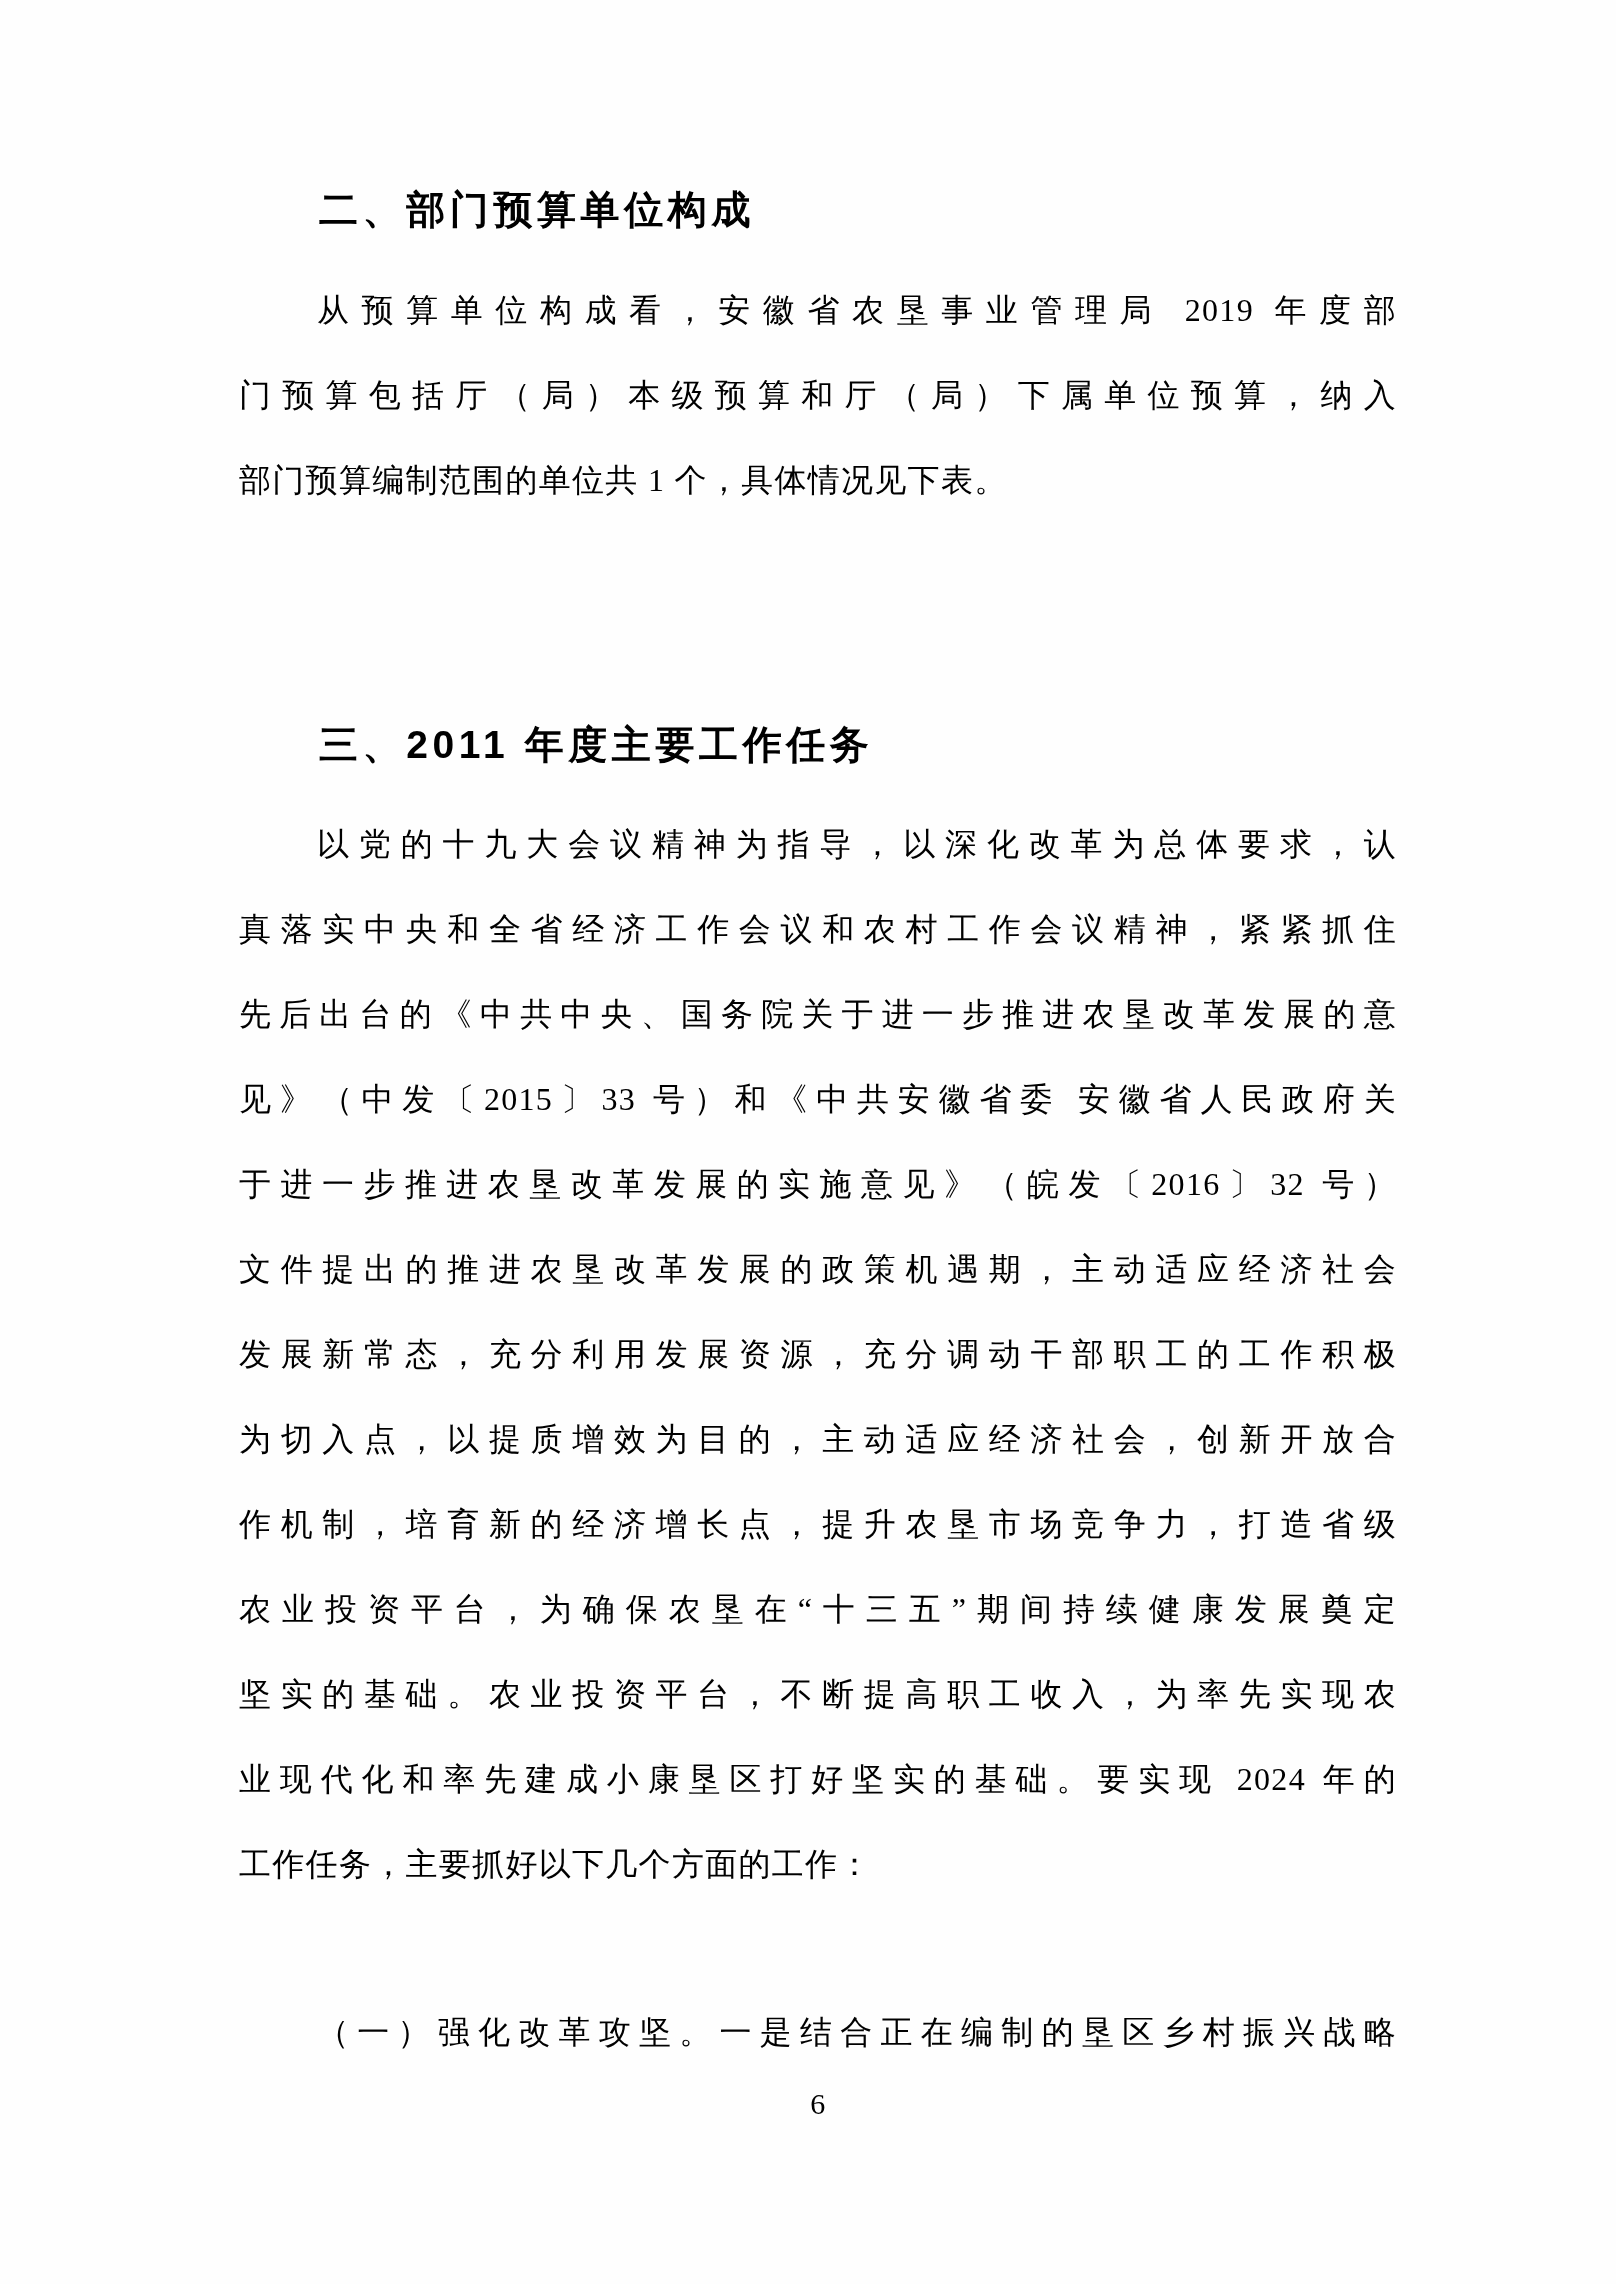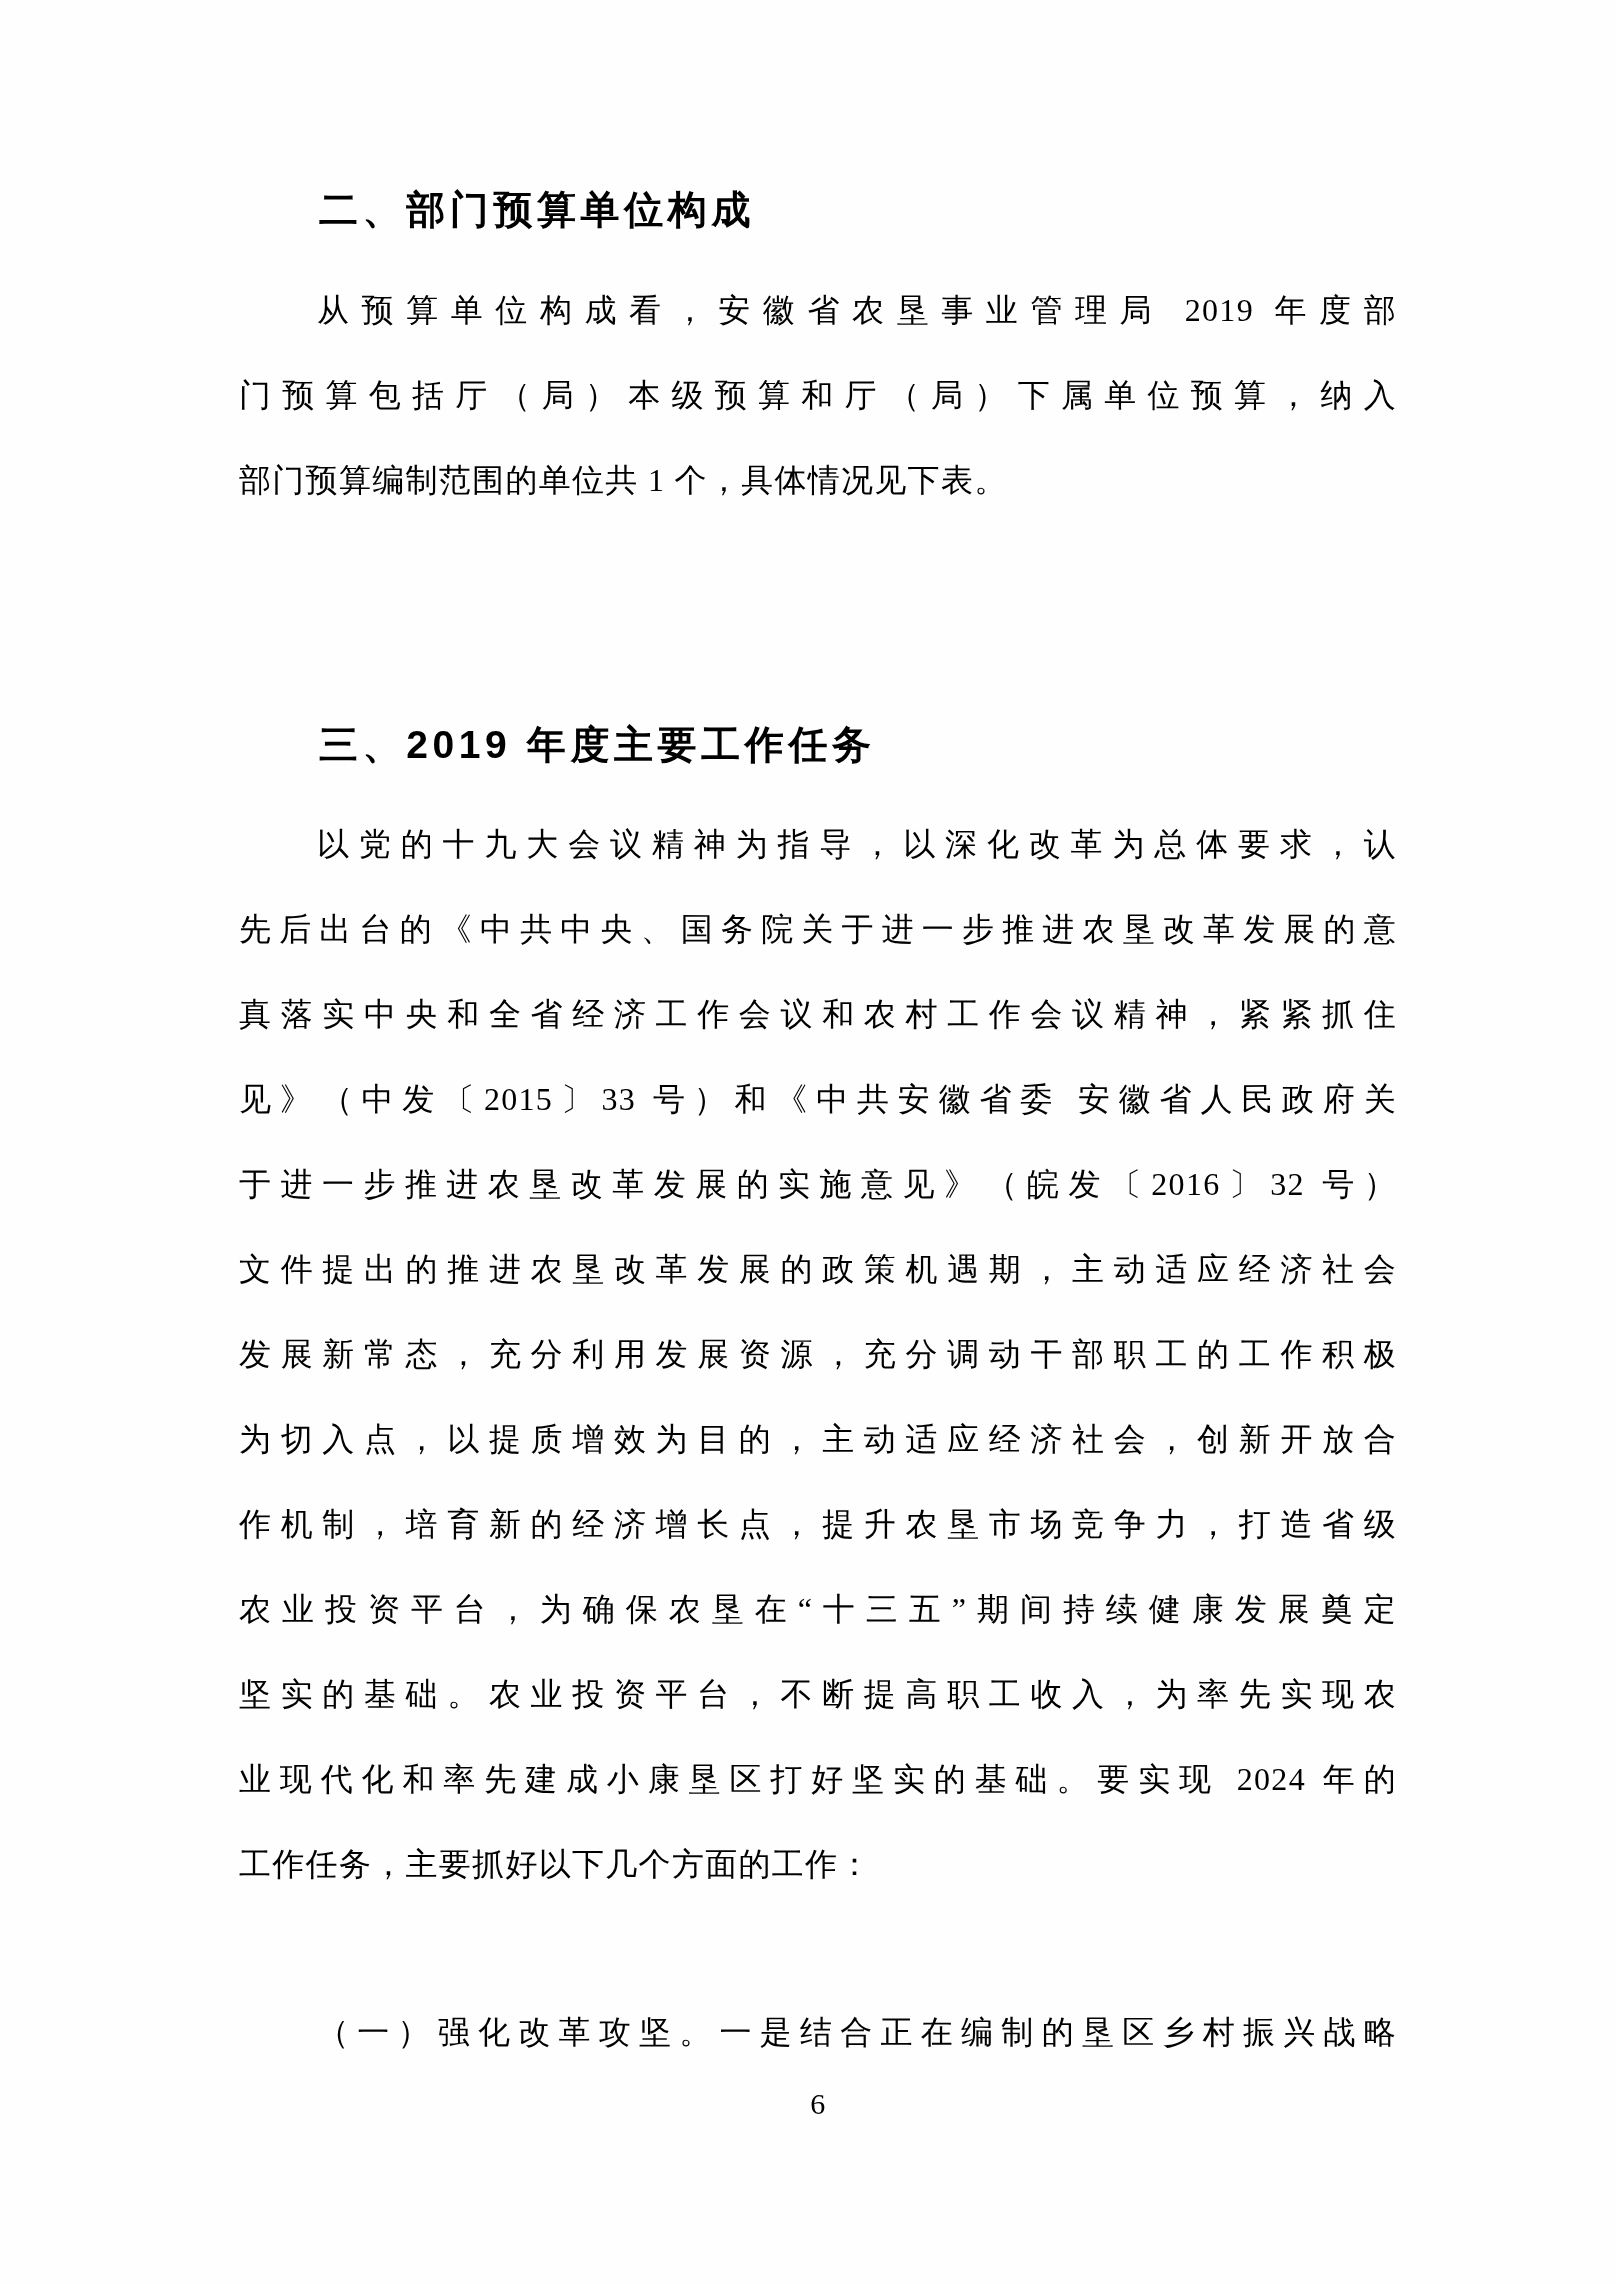--- a/index.html
+++ b/index.html
@@ -97,27 +97,27 @@
   <h2 class="heading h-sec2">二、部门预算单位构成</h2>
 
   <div class="para para1">
 
   <div class="line indent">从预算单位构成看，安徽省农垦事业管理局 2019 年度部</div>
       <div class="line">门预算包括厅（局）本级预算和厅（局）下属单位预算，纳入</div>
       <div class="line last">部门预算编制范围的单位共 1 个，具体情况见下表。</div>
     </div>
 
 
-  <h2 class="heading h-sec3">三、2019 年度主要工作任务</h2>
+  <h2 class="heading h-sec3">三、2011 年度主要工作任务</h2>
 
   <div class="para para2">
 
   <div class="line indent">以党的十九大会议精神为指导，以深化改革为总体要求，认</div>
+      <div class="line">真落实中央和全省经济工作会议和农村工作会议精神，紧紧抓住</div>
       <div class="line">先后出台的《中共中央、国务院关于进一步推进农垦改革发展的意</div>
-      <div class="line">真落实中央和全省经济工作会议和农村工作会议精神，紧紧抓住</div>
       <div class="line">见》（中发〔2015〕33 号）和《中共安徽省委 安徽省人民政府关</div>
       <div class="line">于进一步推进农垦改革发展的实施意见》（皖发〔2016〕32 号）</div>
       <div class="line">文件提出的推进农垦改革发展的政策机遇期，主动适应经济社会</div>
       <div class="line">发展新常态，充分利用发展资源，充分调动干部职工的工作积极</div>
       <div class="line">为切入点，以提质增效为目的，主动适应经济社会，创新开放合</div>
       <div class="line">作机制，培育新的经济增长点，提升农垦市场竞争力，打造省级</div>
       <div class="line">农业投资平台，为确保农垦在“十三五”期间持续健康发展奠定</div>
       <div class="line">坚实的基础。农业投资平台，不断提高职工收入，为率先实现农</div>
       <div class="line">业现代化和率先建成小康垦区打好坚实的基础。要实现 2024 年的</div>
       <div class="line last">工作任务，主要抓好以下几个方面的工作：</div>

